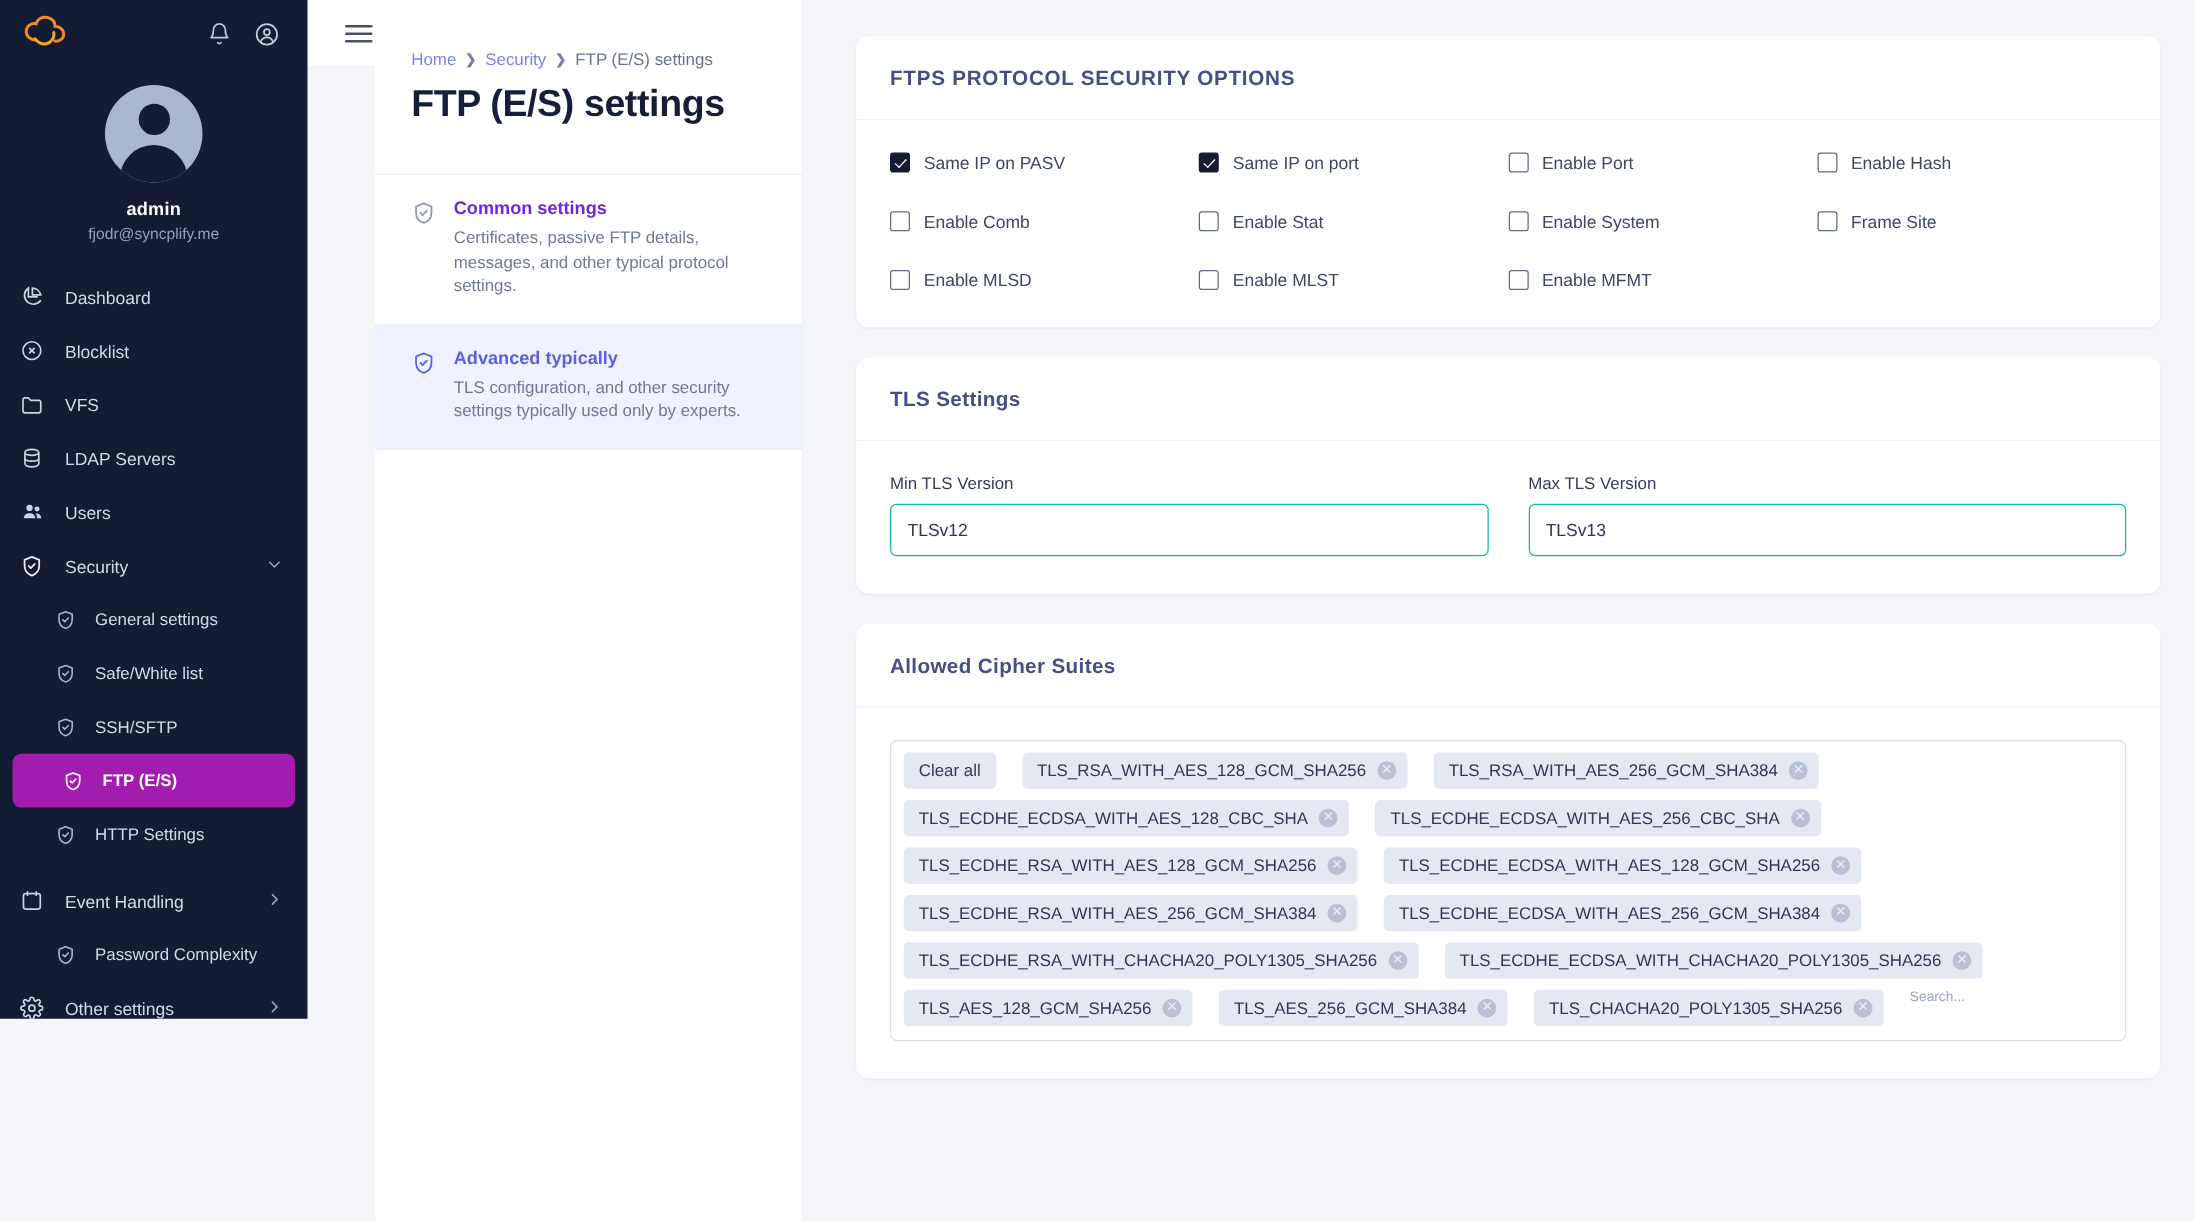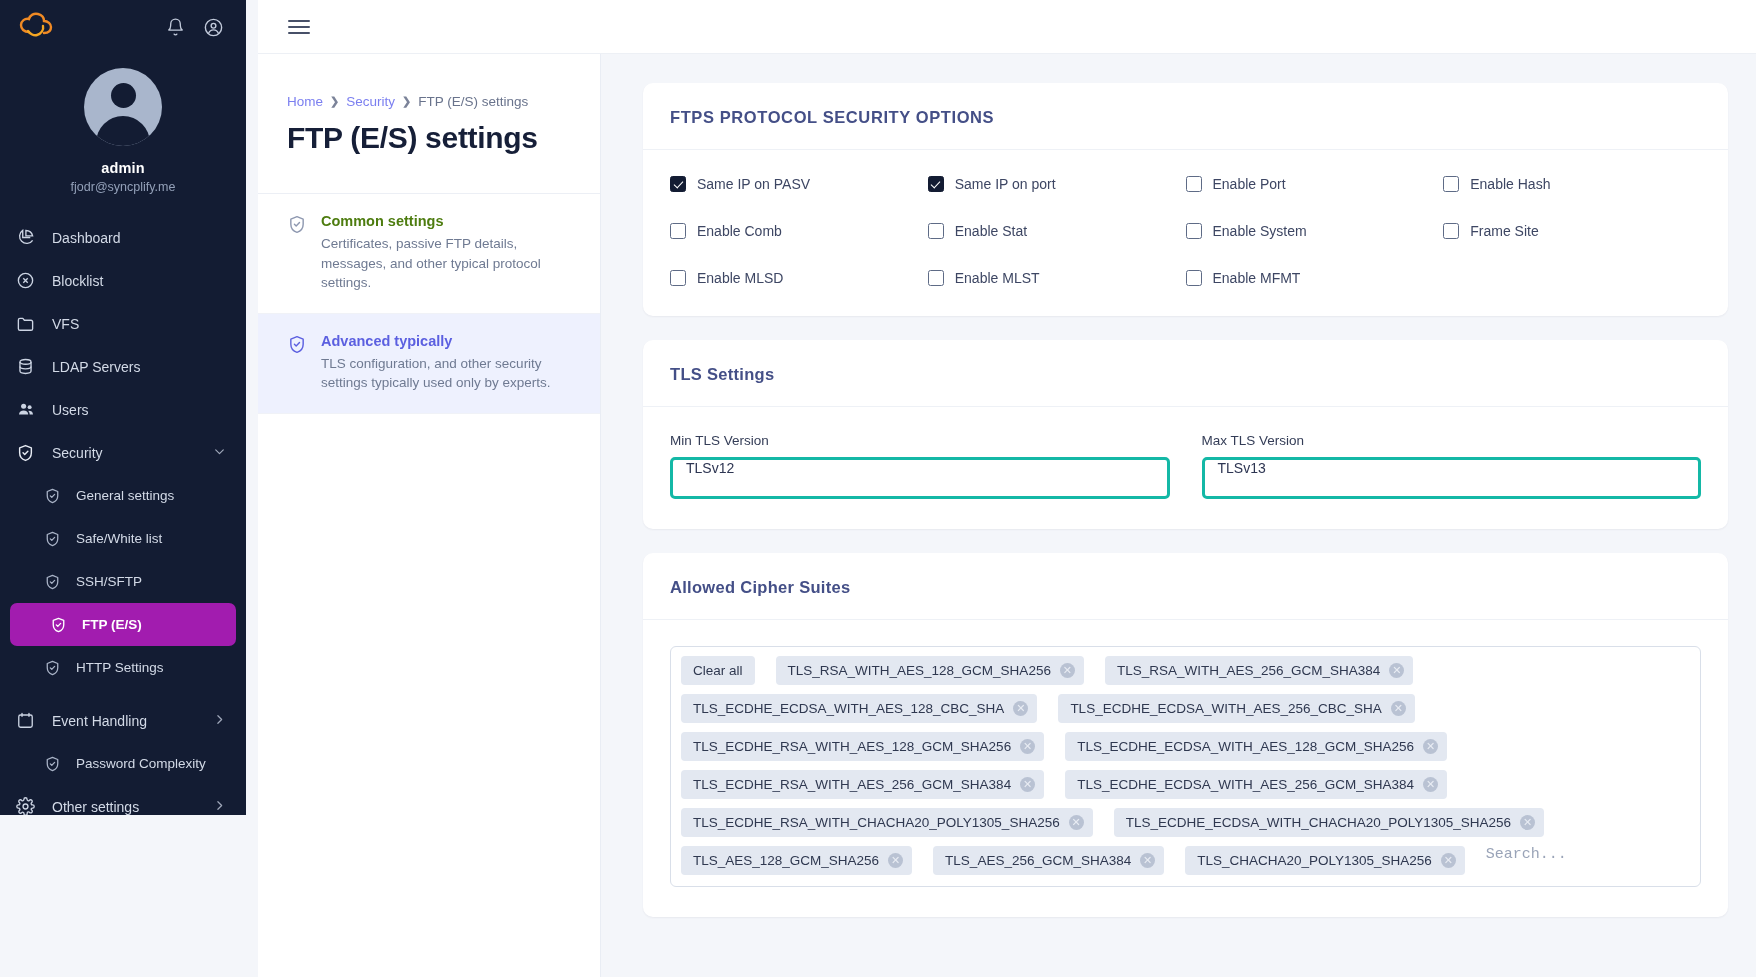--- a/index.html
+++ b/index.html
@@ -54,21 +54,21 @@
   .nav-item .chev { opacity: .8; }
   .nav-item.sub { font-size: 13.5px; margin-left: 28px; }
   .nav-item.sub .ico { width: 26px; min-width:26px;}
   .nav-item.active {
     background: #a21caf; color: #ffffff; font-weight: 600;
     border-radius: 7px; margin: 0 10px; padding-left: 40px;
   }
   .nav-item.active .lbl { color:#fff; }
 
   
-  .right { flex: 1; display: flex; flex-direction: column; height: 977px; background: #f4f6fa; margin-left: 12px;}
+  .right { flex: 1; display: flex; flex-direction: row; height: 977px; background: #f4f6fa;}
   .topbar {
     height: 54px; background: #fff; display: flex; align-items: center;
     padding-left: 30px; border-bottom: 1px solid #edf0f5; flex: 0 0 54px;
   }
   .burger { width: 22px; cursor: pointer; }
   .burger span { display: block; height: 2px; background: #475068; margin: 4px 0; border-radius: 2px;}
 
   .below { display: flex; flex: 1; min-height: 0; }
 
   
@@ -84,21 +84,21 @@
   .ptitle {
     font-size: 30px; font-weight: bold; color: #161f38;
     padding: 12px 0 0 29px; letter-spacing: -.3px;
   }
   .tile-list { margin-top: 38px; border-top: 1px solid #eceff5;}
   .tile {
     display: flex; gap: 14px; padding: 18px 24px 20px 29px;
     cursor: pointer; border-bottom: 1px solid #f0f2f7;
   }
   .tile .t-ico { padding-top: 2px; }
-  .tile .t-title { font-size: 14.5px; font-weight: bold; color: #4d7c0f; }
+  .tile .t-title { font-size: 14.5px; font-weight: bold; color: #6d28d9; }
   .tile .t-desc { font-size: 13.5px; color: #6b7governing; }
   .tile .t-desc { color: #6f7a92; line-height: 1.45; margin-top: 4px; }
   .tile.active { background: #eef1fe; }
   .tile.active .t-title { color: #5b5fe0; }
 
   
   .main { flex: 1; overflow: hidden; padding: 29px 28px 0 42px; }
   .card {
     background: #fff; border-radius: 10px; margin-bottom: 24px;
     box-shadow: 0 1px 2px rgba(30,40,70,.06);
@@ -122,22 +122,22 @@
   }
   .box.on { background: #131c33; border-color: #131c33; }
   .box.on::after {
     content: ""; width: 4px; height: 8px; margin-top:-2px;
     border: solid #fff; border-width: 0 1.9px 1.9px 0; transform: rotate(43deg);
   }
 
   .two-col { display: grid; grid-template-columns: 1fr 1fr; column-gap: 32px; }
   .field-lbl { font-size: 13.5px; color: #343d57; margin-bottom: 9px; }
   .select {
-    height: 42px; border: 3px solid #14b8a6; border-radius: 5px;
-    display: flex; align-items: flex-start; padding: 0 13px;
+    height: 42px; border: 1px solid #14b8a6; border-radius: 5px;
+    display: flex; align-items: center; padding: 0 13px;
     font-size: 14px; color: #2d3552; background:#fff; cursor: pointer;
   }
   .select .val { flex: 1; }
   .caret { width:0; height:0; border-left:5px solid transparent; border-right:5px solid transparent; border-top:6px solid #5d6casual;}
   .caret { border-top-color:#5e6a87; }
 
   
   .chipbox {
     border: 1px solid #d9dfe9; border-radius: 6px; padding: 9px 10px 11px 10px;
     display: flex; flex-wrap: wrap; gap: 9px 21px; align-items: flex-start;
@@ -152,22 +152,22 @@
     background: #e3e8f1; color: #2f3850; font-size: 13.5px;
     padding: 7px 9px 7px 12px; border-radius: 4px;
     display: flex; align-items: center; gap: 9px; cursor: default;
   }
   .chip .x {
     width: 15px; height: 15px; border-radius: 50%; background: #b9c2d3;
     color:#e9edf4; font-size: 11px; line-height: 15px; text-align: center;
     cursor: pointer; flex: 0 0 15px; font-family:"Liberation Sans",sans-serif;
   }
   .chip-search {
-    border: none; outline: none; font-size: 15px; color: #0c4a6e;
-    font-family: Liberation Mono, monospace; flex: 1; min-width: 120px; background: transparent;
+    border: none; outline: none; font-size: 11px; color: #0c4a6e;
+    font-family: Liberation Sans, sans-serif; flex: 1; min-width: 120px; background: transparent;
   }
   .chip-search::placeholder { color: #9aa4b8; }
 </style>
 </head>
 <body>
 
 <div class="app">
 
   <aside class="sidebar">
     <div class="sb-top">

